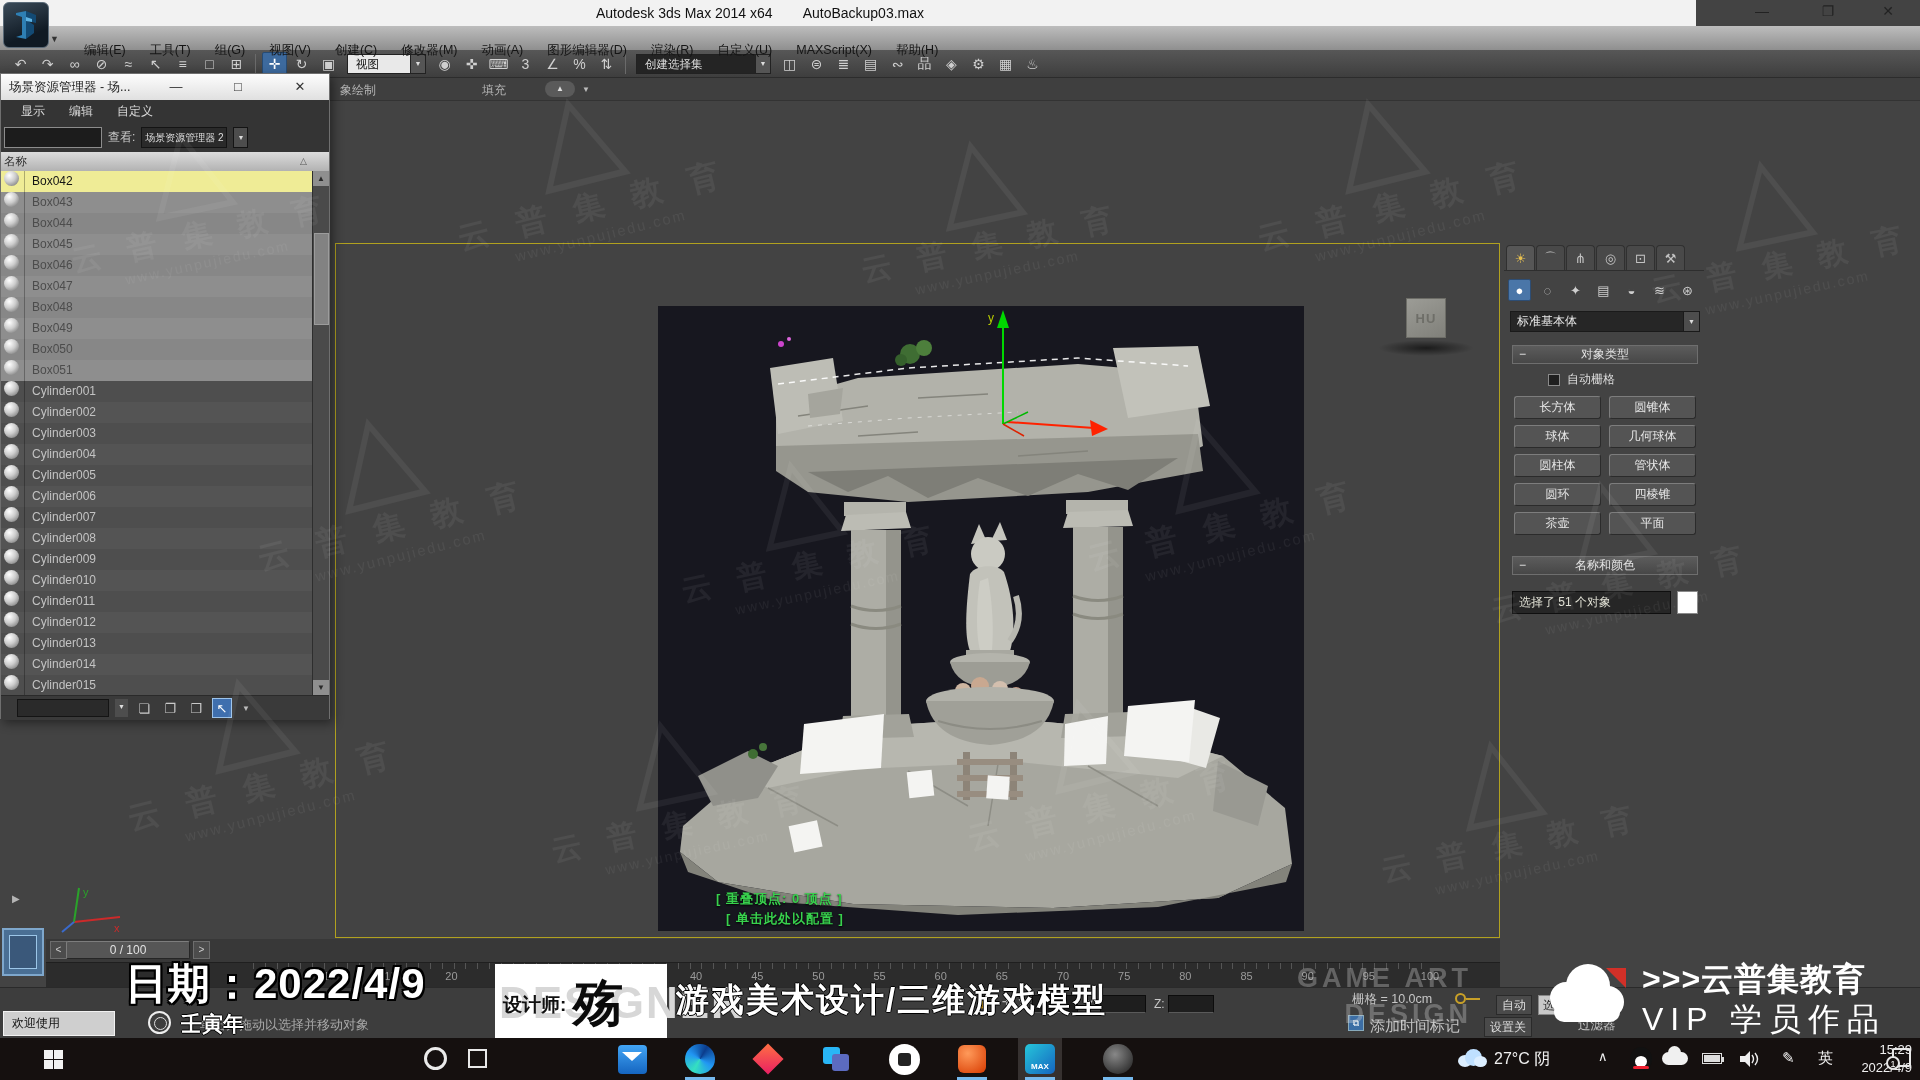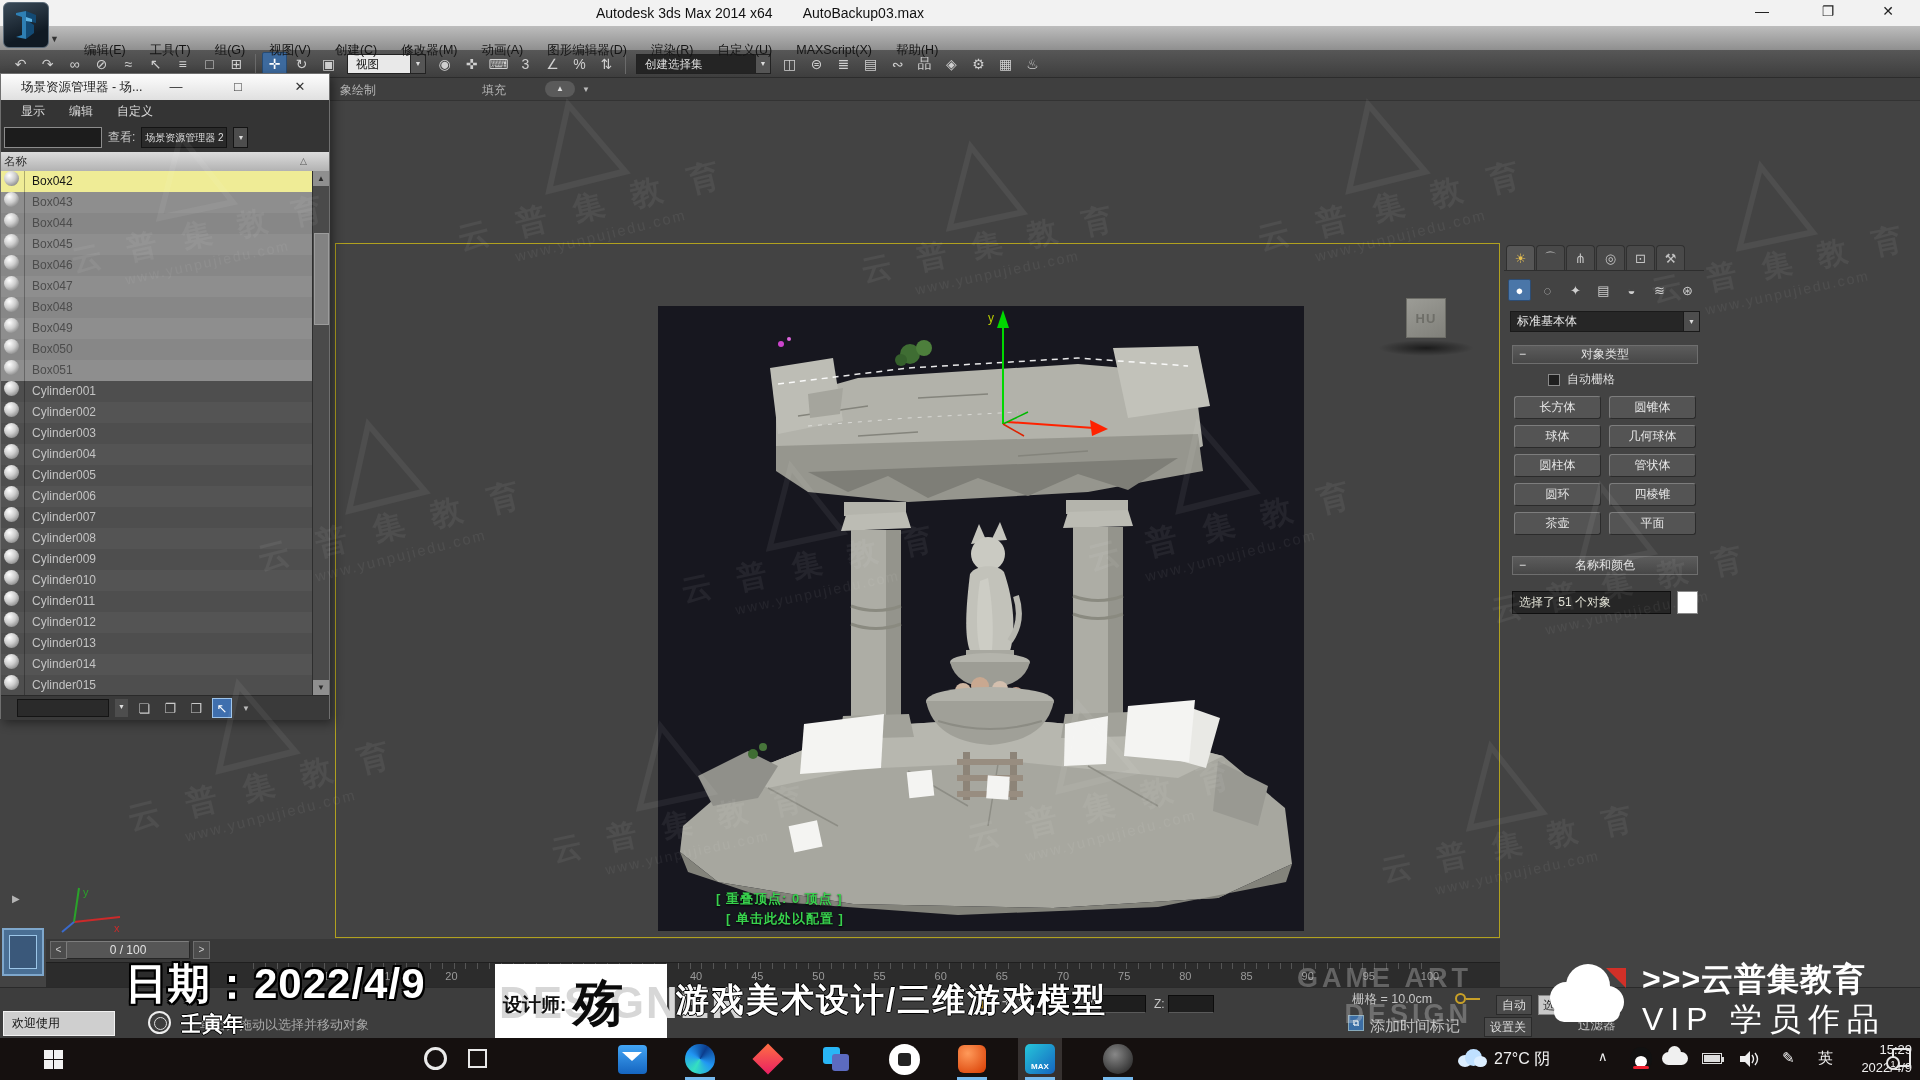--- a/index.html
+++ b/index.html
@@ -1,21 +1,21 @@
 <!DOCTYPE html>
 <html><head>
 <meta charset="utf-8">
 <style>
   *{margin:0;padding:0;box-sizing:border-box}
   html,body{background:#222}
   #app{position:relative;width:1920px;height:1080px;overflow:hidden;background:#434343;
        font-family:"Liberation Sans","DejaVu Sans",sans-serif;-webkit-font-smoothing:antialiased}
 
   
-  #titlebar{position:absolute;left:0;top:0;width:1920px;height:26px;background:#f2f2f2;z-index:20}
+  #titlebar{position:absolute;left:0;top:0;width:1696px;height:26px;background:#f2f2f2;z-index:20}
   #title-center{position:absolute;left:380px;top:0;width:760px;height:26px;display:flex;gap:30px;
        justify-content:center;align-items:center;font-size:14px;color:#111}
   .wctl{position:absolute;top:3px;width:40px;height:20px;text-align:center;font-size:14px;color:#222;cursor:default}
   #logo-btn{position:absolute;left:3px;top:2px;width:46px;height:46px;z-index:30;border-radius:6px;
        background:linear-gradient(160deg,#3a4a58,#101a24 70%);border:1px solid #5a6a78;
        display:flex;align-items:center;justify-content:center}
   #logo-btn svg{width:32px;height:32px}
   #logo-caret{position:absolute;left:50px;top:34px;color:#333;font-size:9px;z-index:30}
 
   
@@ -81,21 +81,21 @@
        color:#e6e6e6;text-align:center;line-height:21px;font-size:12px}
   #nc-row{display:flex;gap:6px;margin-top:16px;align-items:center}
   #nc-field{flex:1;height:23px;background:#262626;border:1px solid #0f0f0f;color:#e0e0d4;
        line-height:21px;padding-left:6px;font-size:12px}
   #nc-swatch{width:21px;height:23px;background:#ffffff;border:1px solid #8a8a8a}
 
   
   #seexp{position:absolute;left:0;top:73px;width:330px;height:646px;background:#3c3c3c;
        border:1px solid #6f6f6f;box-shadow:3px 4px 10px rgba(0,0,0,.45);z-index:30;font-size:12px}
   #se-title{height:26px;background:linear-gradient(#fdfdfd,#e0e0e0);color:#222;font-size:12.5px;
-       line-height:26px;padding-left:20px;position:relative}
+       line-height:26px;padding-left:8px;position:relative}
   .se-ctl{position:absolute;top:0;width:30px;height:26px;text-align:center;color:#333;font-size:13px;line-height:26px}
   #se-menu{height:23px;background:#343434;display:flex;align-items:center;gap:4px;padding-left:10px}
   .se-menu-item{color:#d8d8d8;padding:0 10px}
   #se-search-row{height:29px;background:#343434;display:flex;align-items:center;gap:6px;padding:0 3px}
   #se-search{width:98px;height:21px;background:#1c1c1c;border:1px solid #8c8c8c}
   #se-viewlabel{color:#cccccc}
   #se-viewdd{width:86px;height:21px;background:#2a2a2a;border:1px solid #141414;color:#dddddd;
        font-size:10px;line-height:19px;padding-left:3px;white-space:nowrap;overflow:hidden}
   #se-viewarr{width:15px;height:21px;background:#4d4d4d;border:1px solid #141414;color:#ddd;
        font-size:8px;text-align:center;line-height:19px}

